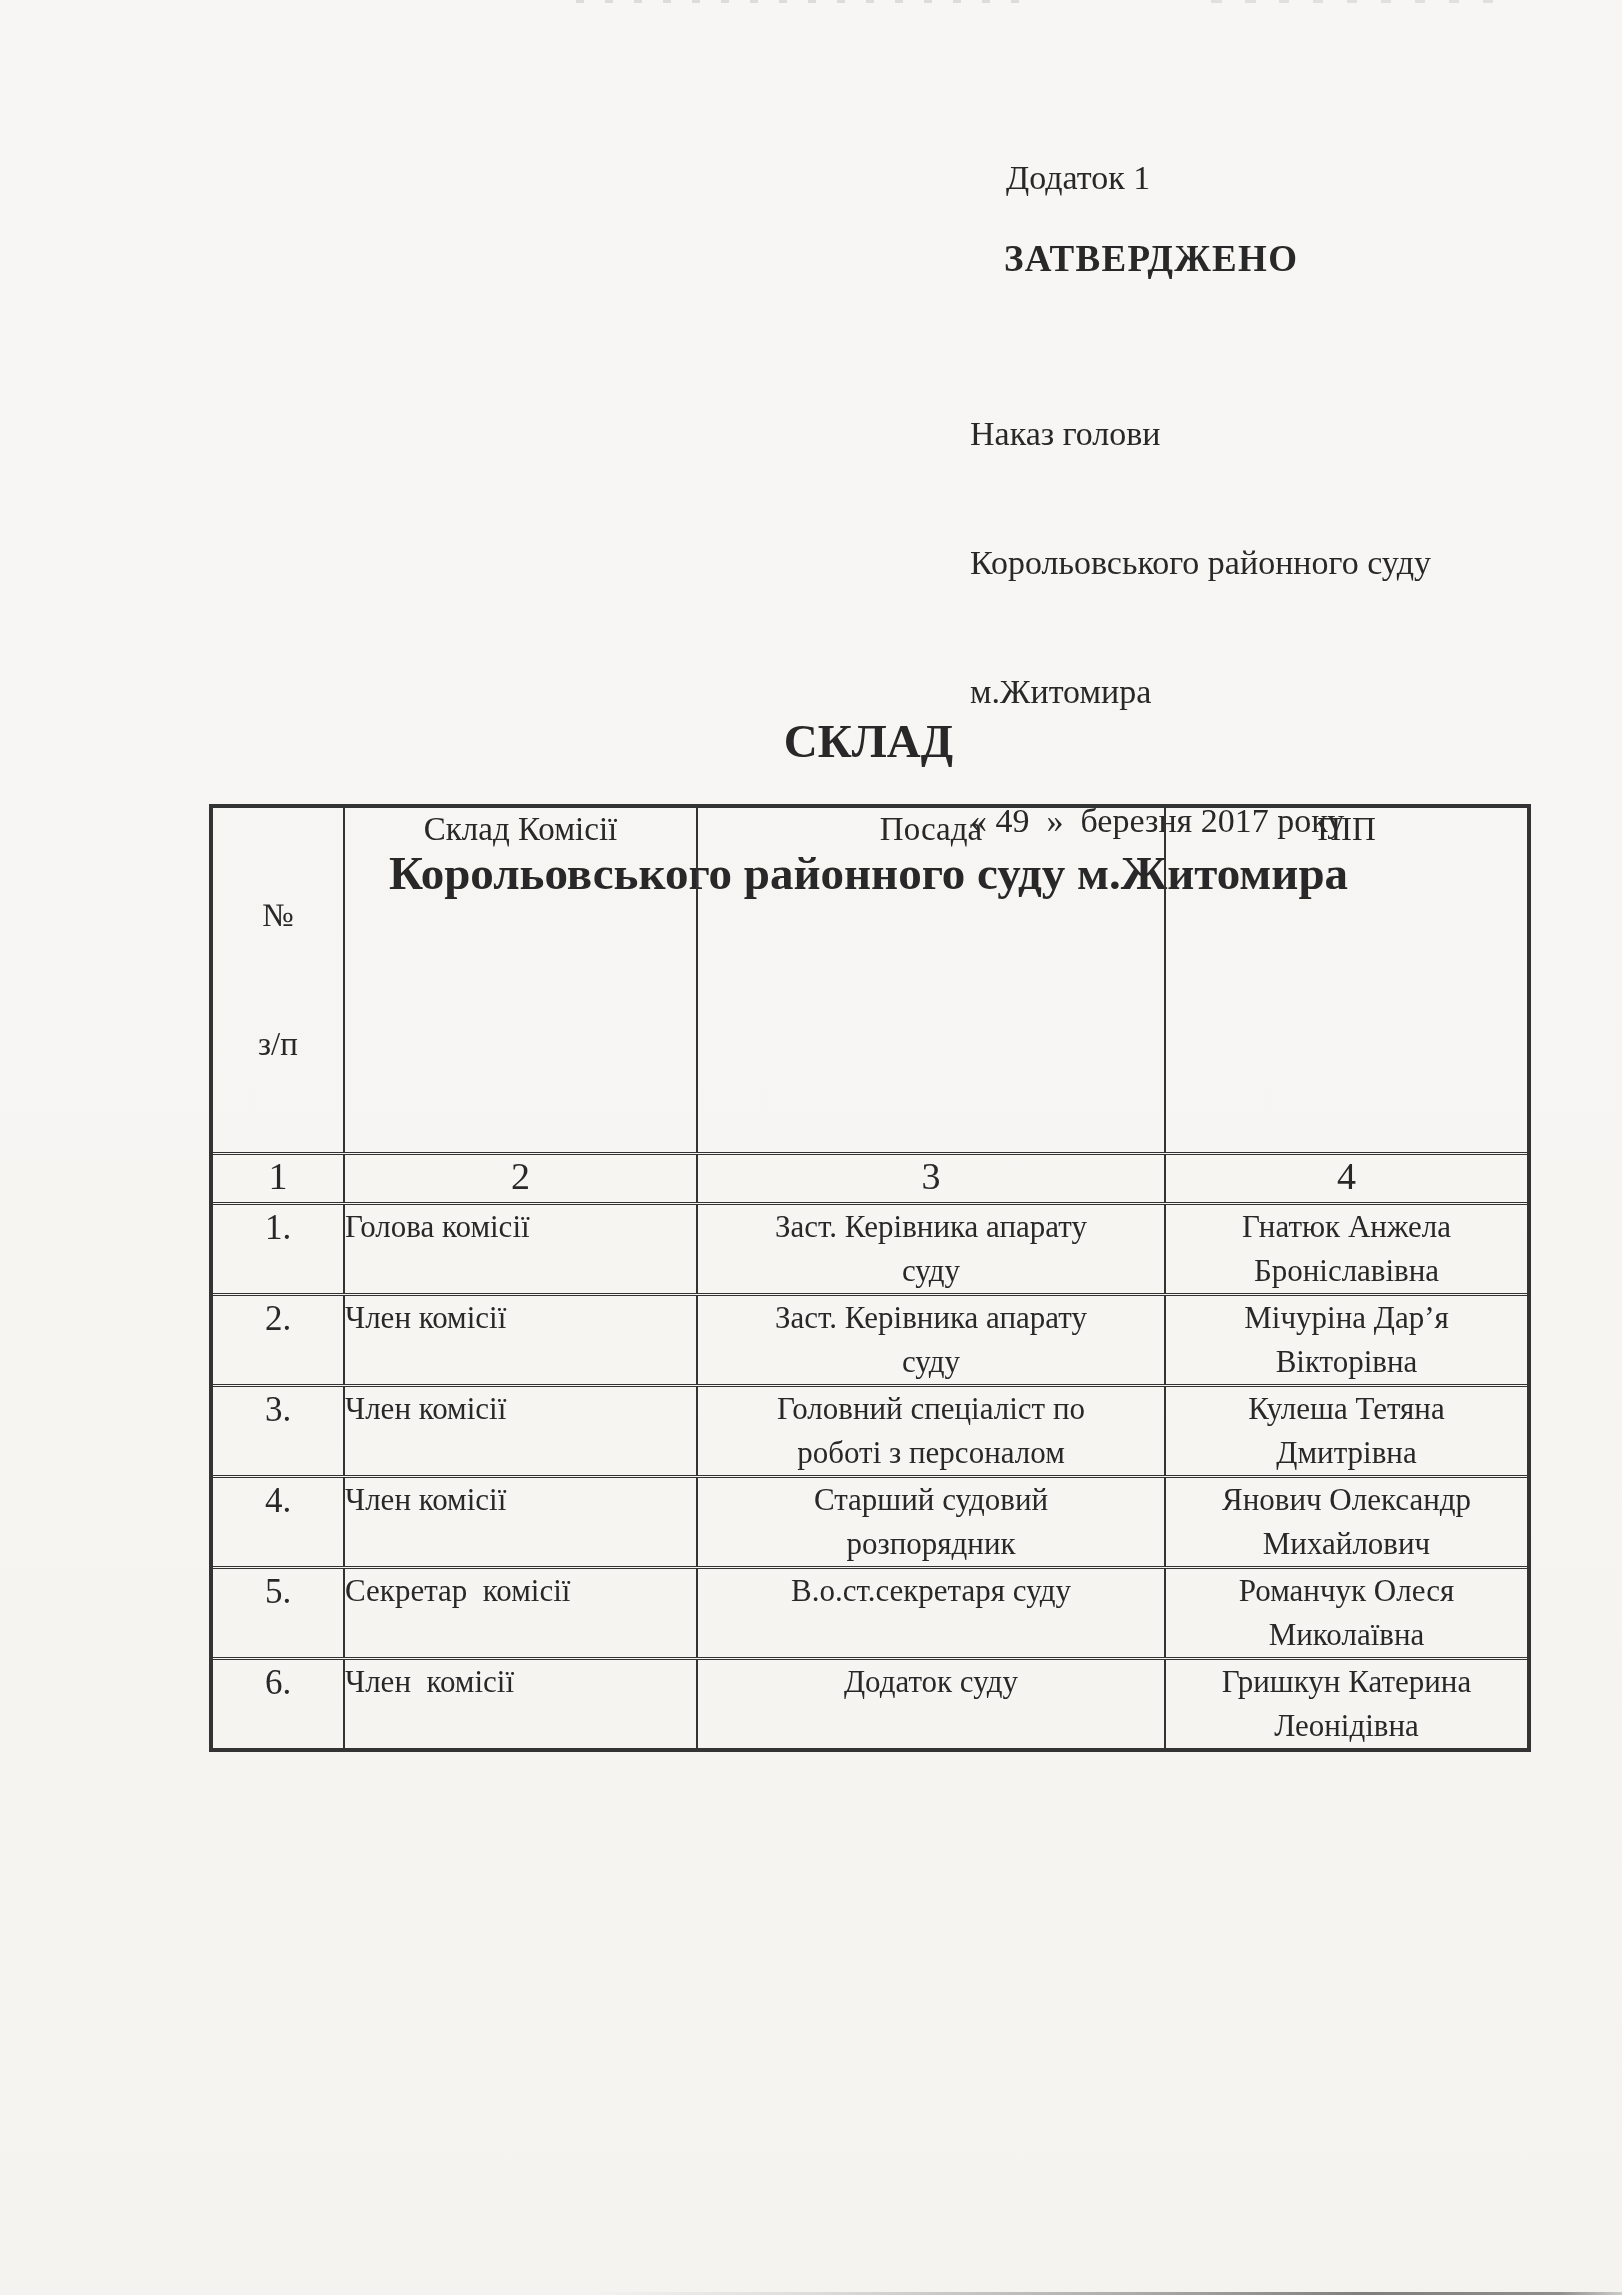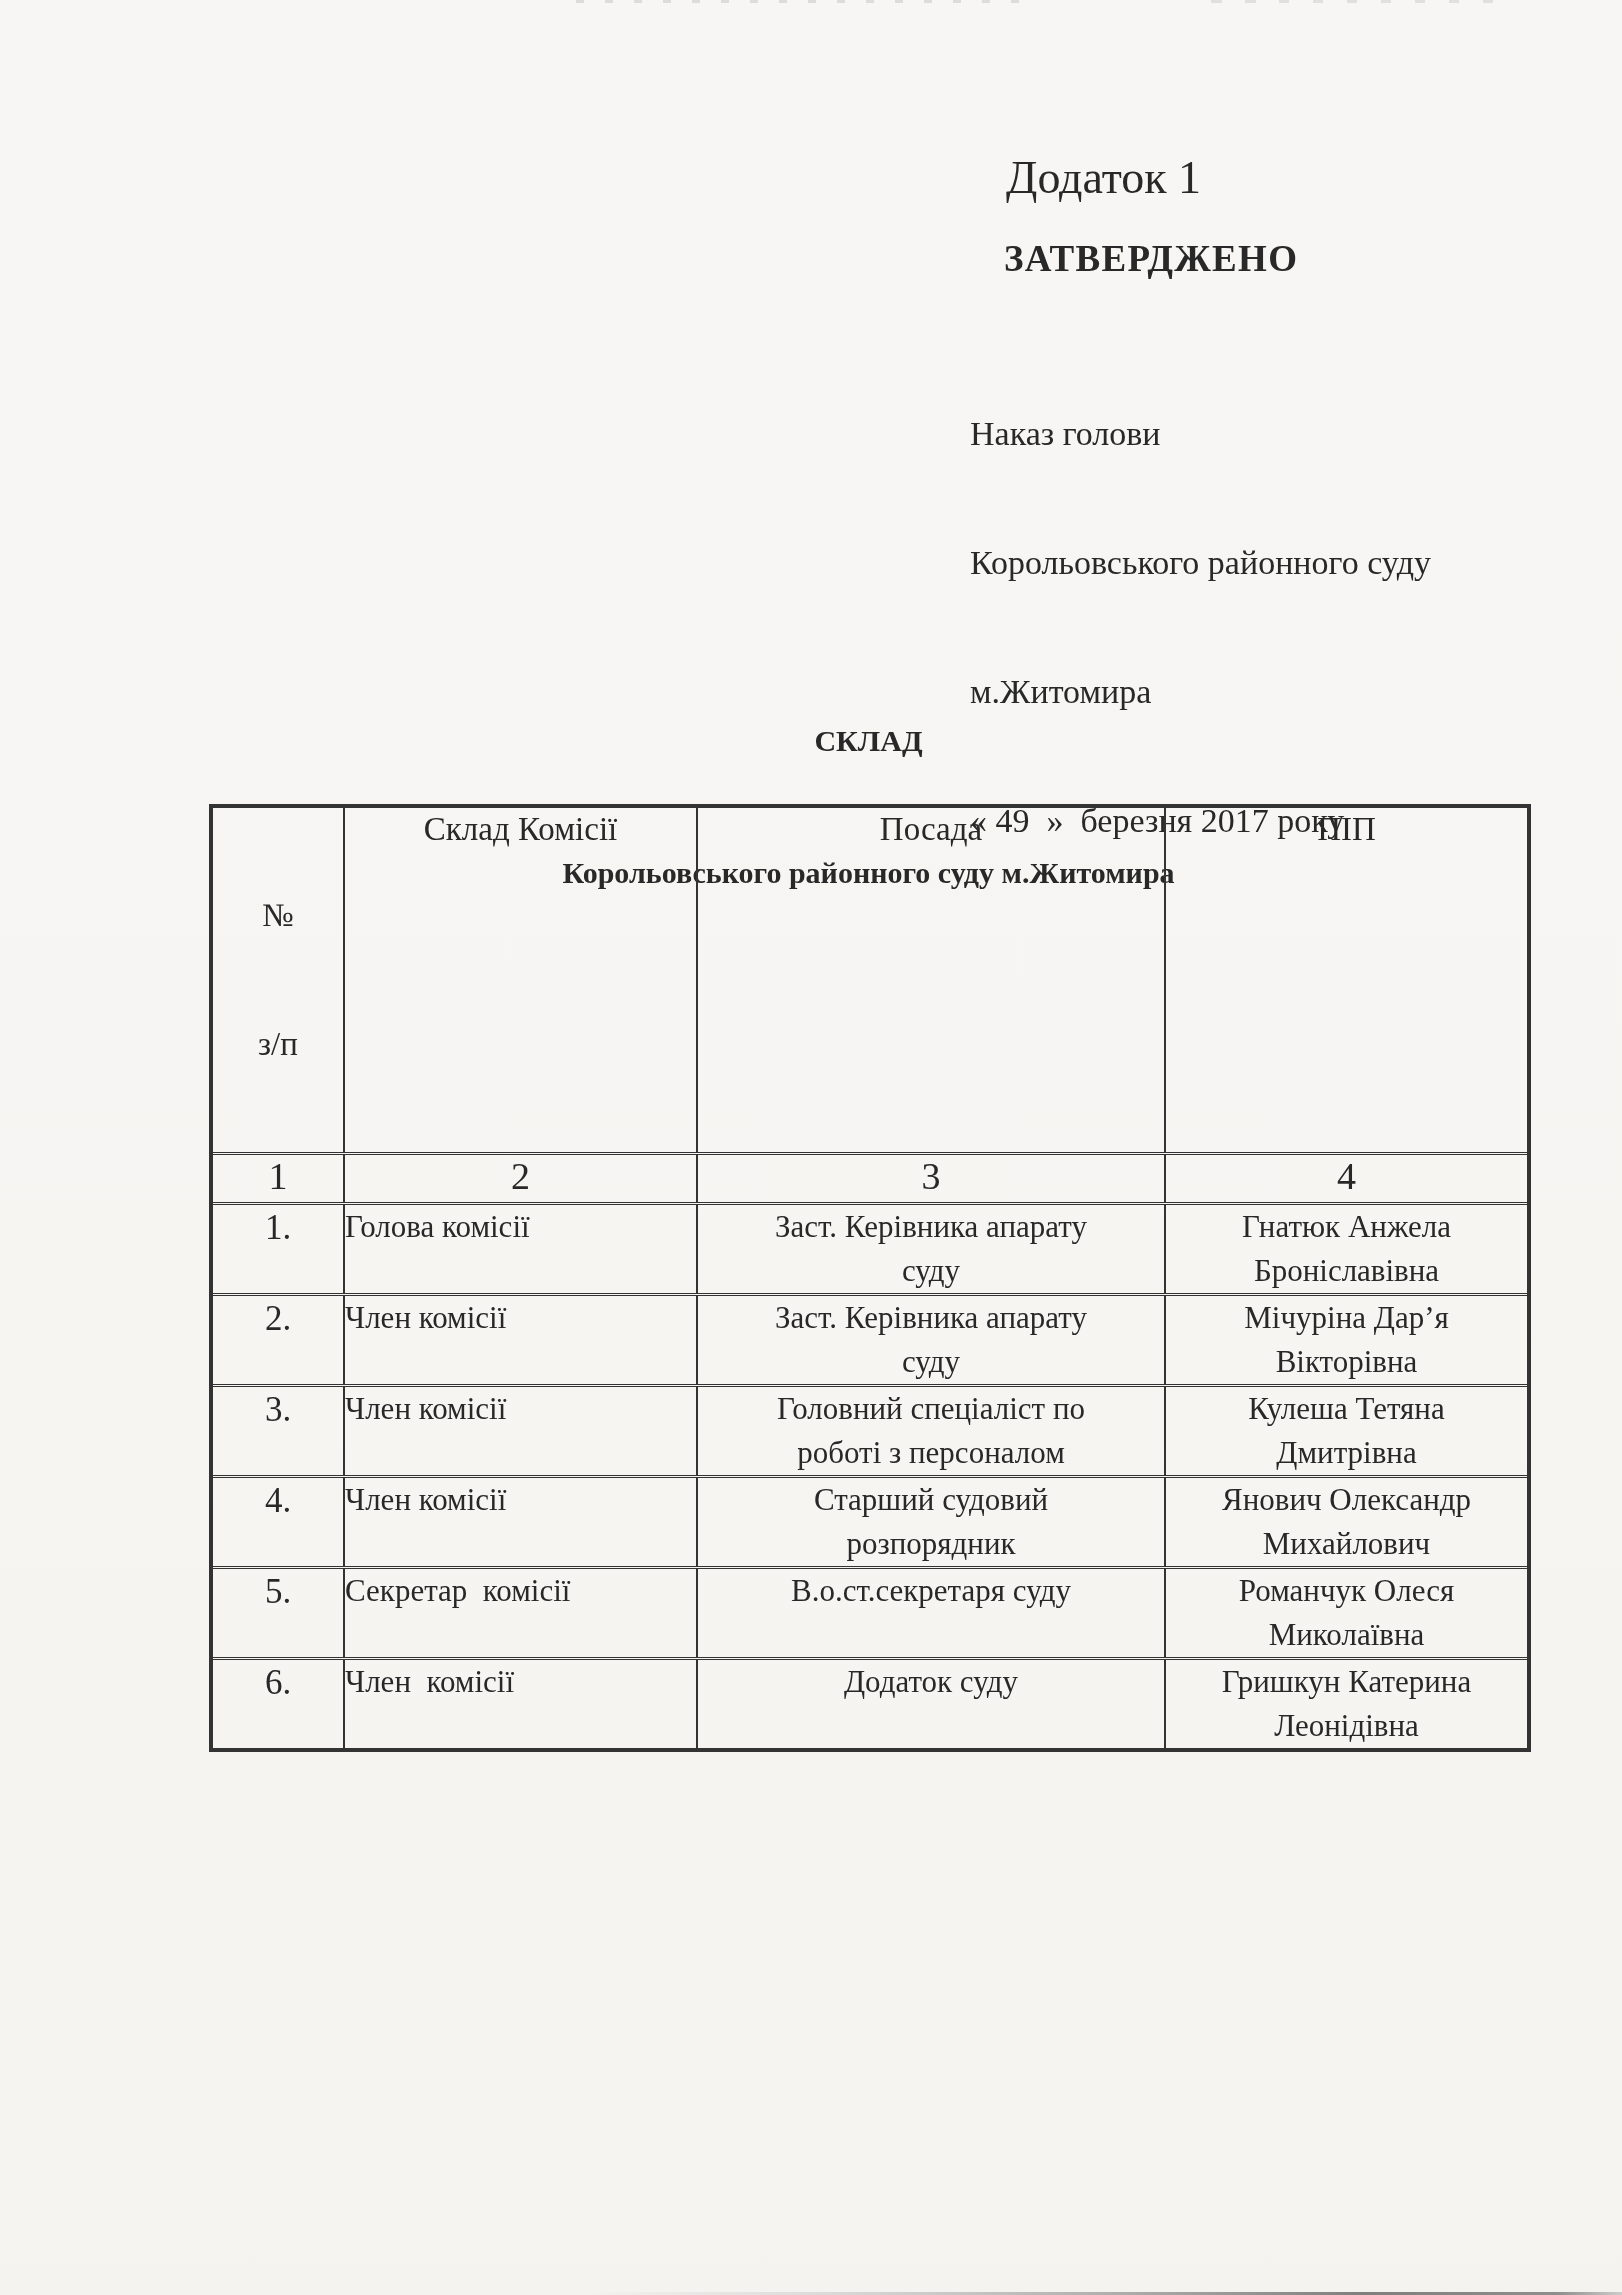--- a/index.html
+++ b/index.html
@@ -9,36 +9,36 @@
     font-family: "Liberation Serif", "DejaVu Serif", serif;
     color: var(--ink, #282828);
     position: relative;
   }
   .page { position: absolute; inset: 0; overflow: hidden;
     background: linear-gradient(180deg, #f7f6f4 0%, #f6f5f2 60%, #f4f3f0 100%); }
 
   
   .appendix {
     position: absolute; left: 1006px; top: 157px;
-    font-size: 46px; line-height: 42px; white-space: pre-wrap;
+    font-size: 34px; line-height: 42px; white-space: pre-wrap;
   }
   .approved {
     position: absolute; left: 1004px; top: 237px;
     font-size: 37px; font-weight: 700; letter-spacing: 1.3px; white-space: pre-wrap;
   }
   .order {
     position: absolute; left: 970px; top: 326px;
     font-size: 34px; line-height: 43px; white-space: pre-wrap;
   }
 
   
   .titles {
     position: absolute; left: 209px; top: 631px; width: 1319px;
     text-align: center; font-weight: 700;
-    font-size: 30px; line-height: 44px; white-space: pre-wrap;
+    font-size: 47px; line-height: 44px; white-space: pre-wrap;
   }
 
   
   .ctable {
     position: absolute; left: 209px; top: 804px; width: 1319px;
     border-collapse: collapse; table-layout: fixed;
     border: 4.6px solid var(--border, #333);
   }
   .col-1 { width: 133px; } .col-2 { width: 353px; }
   .col-3 { width: 468px; } .col-4 { width: 364px; }

